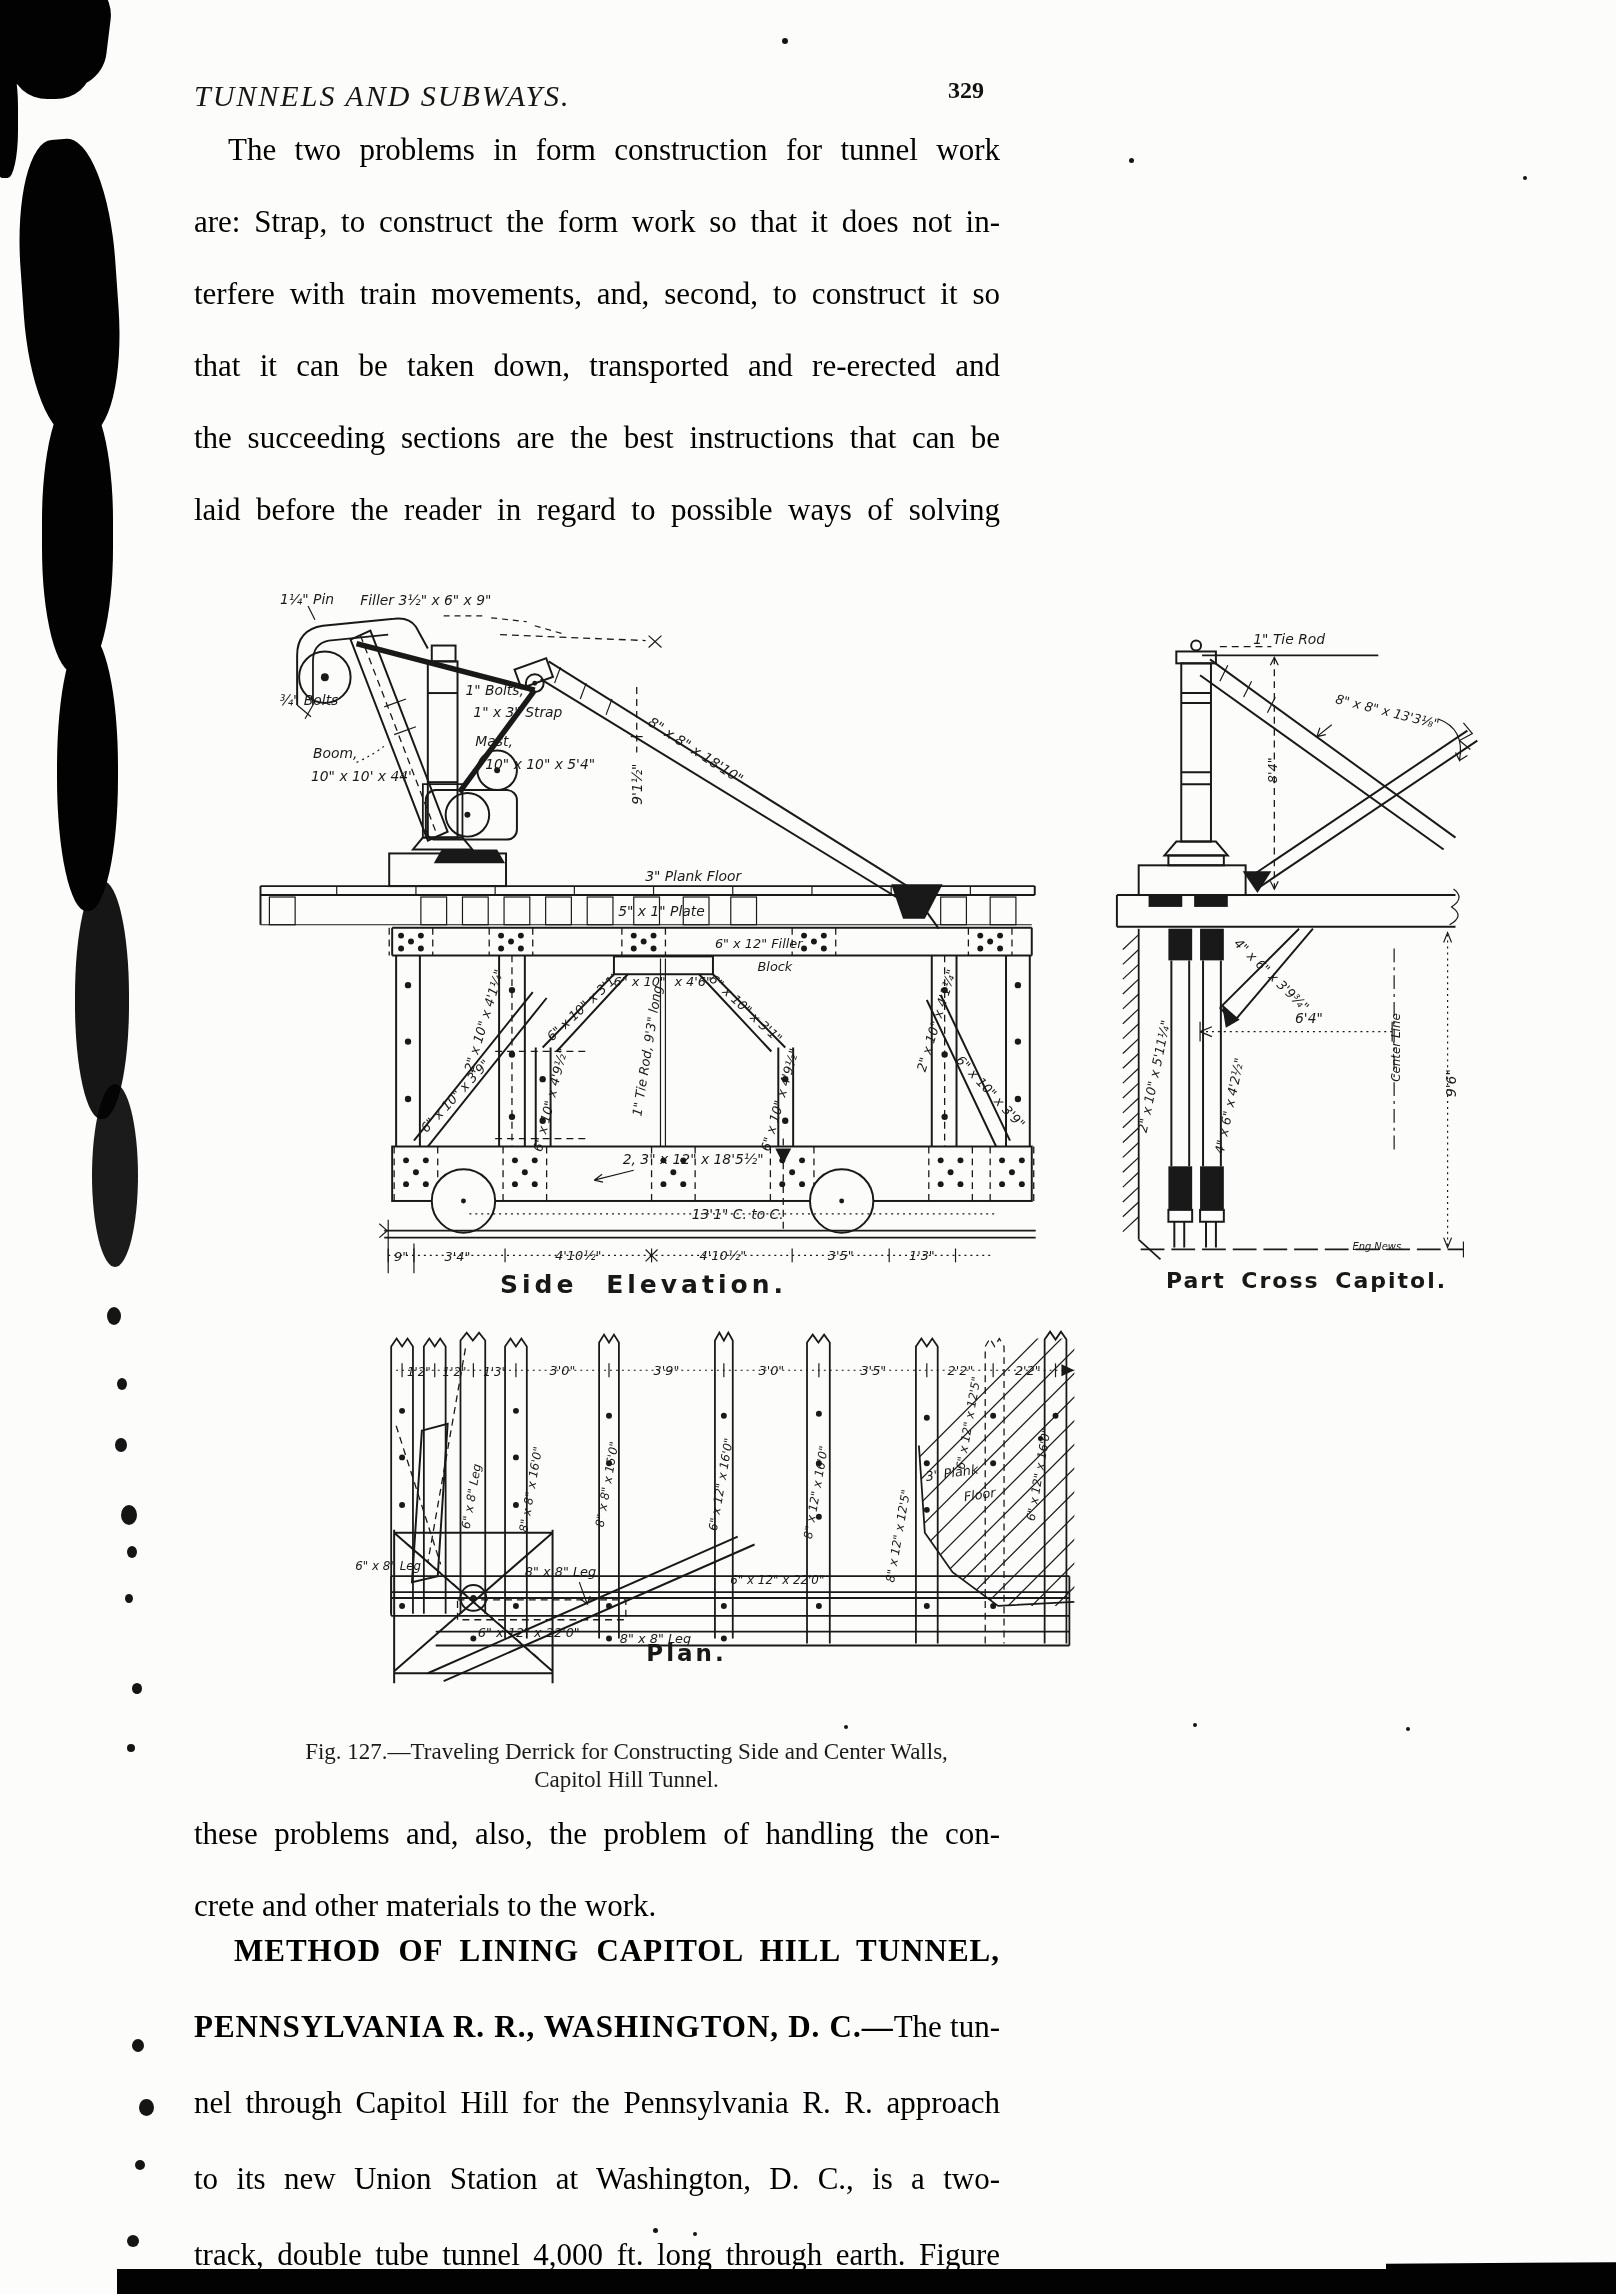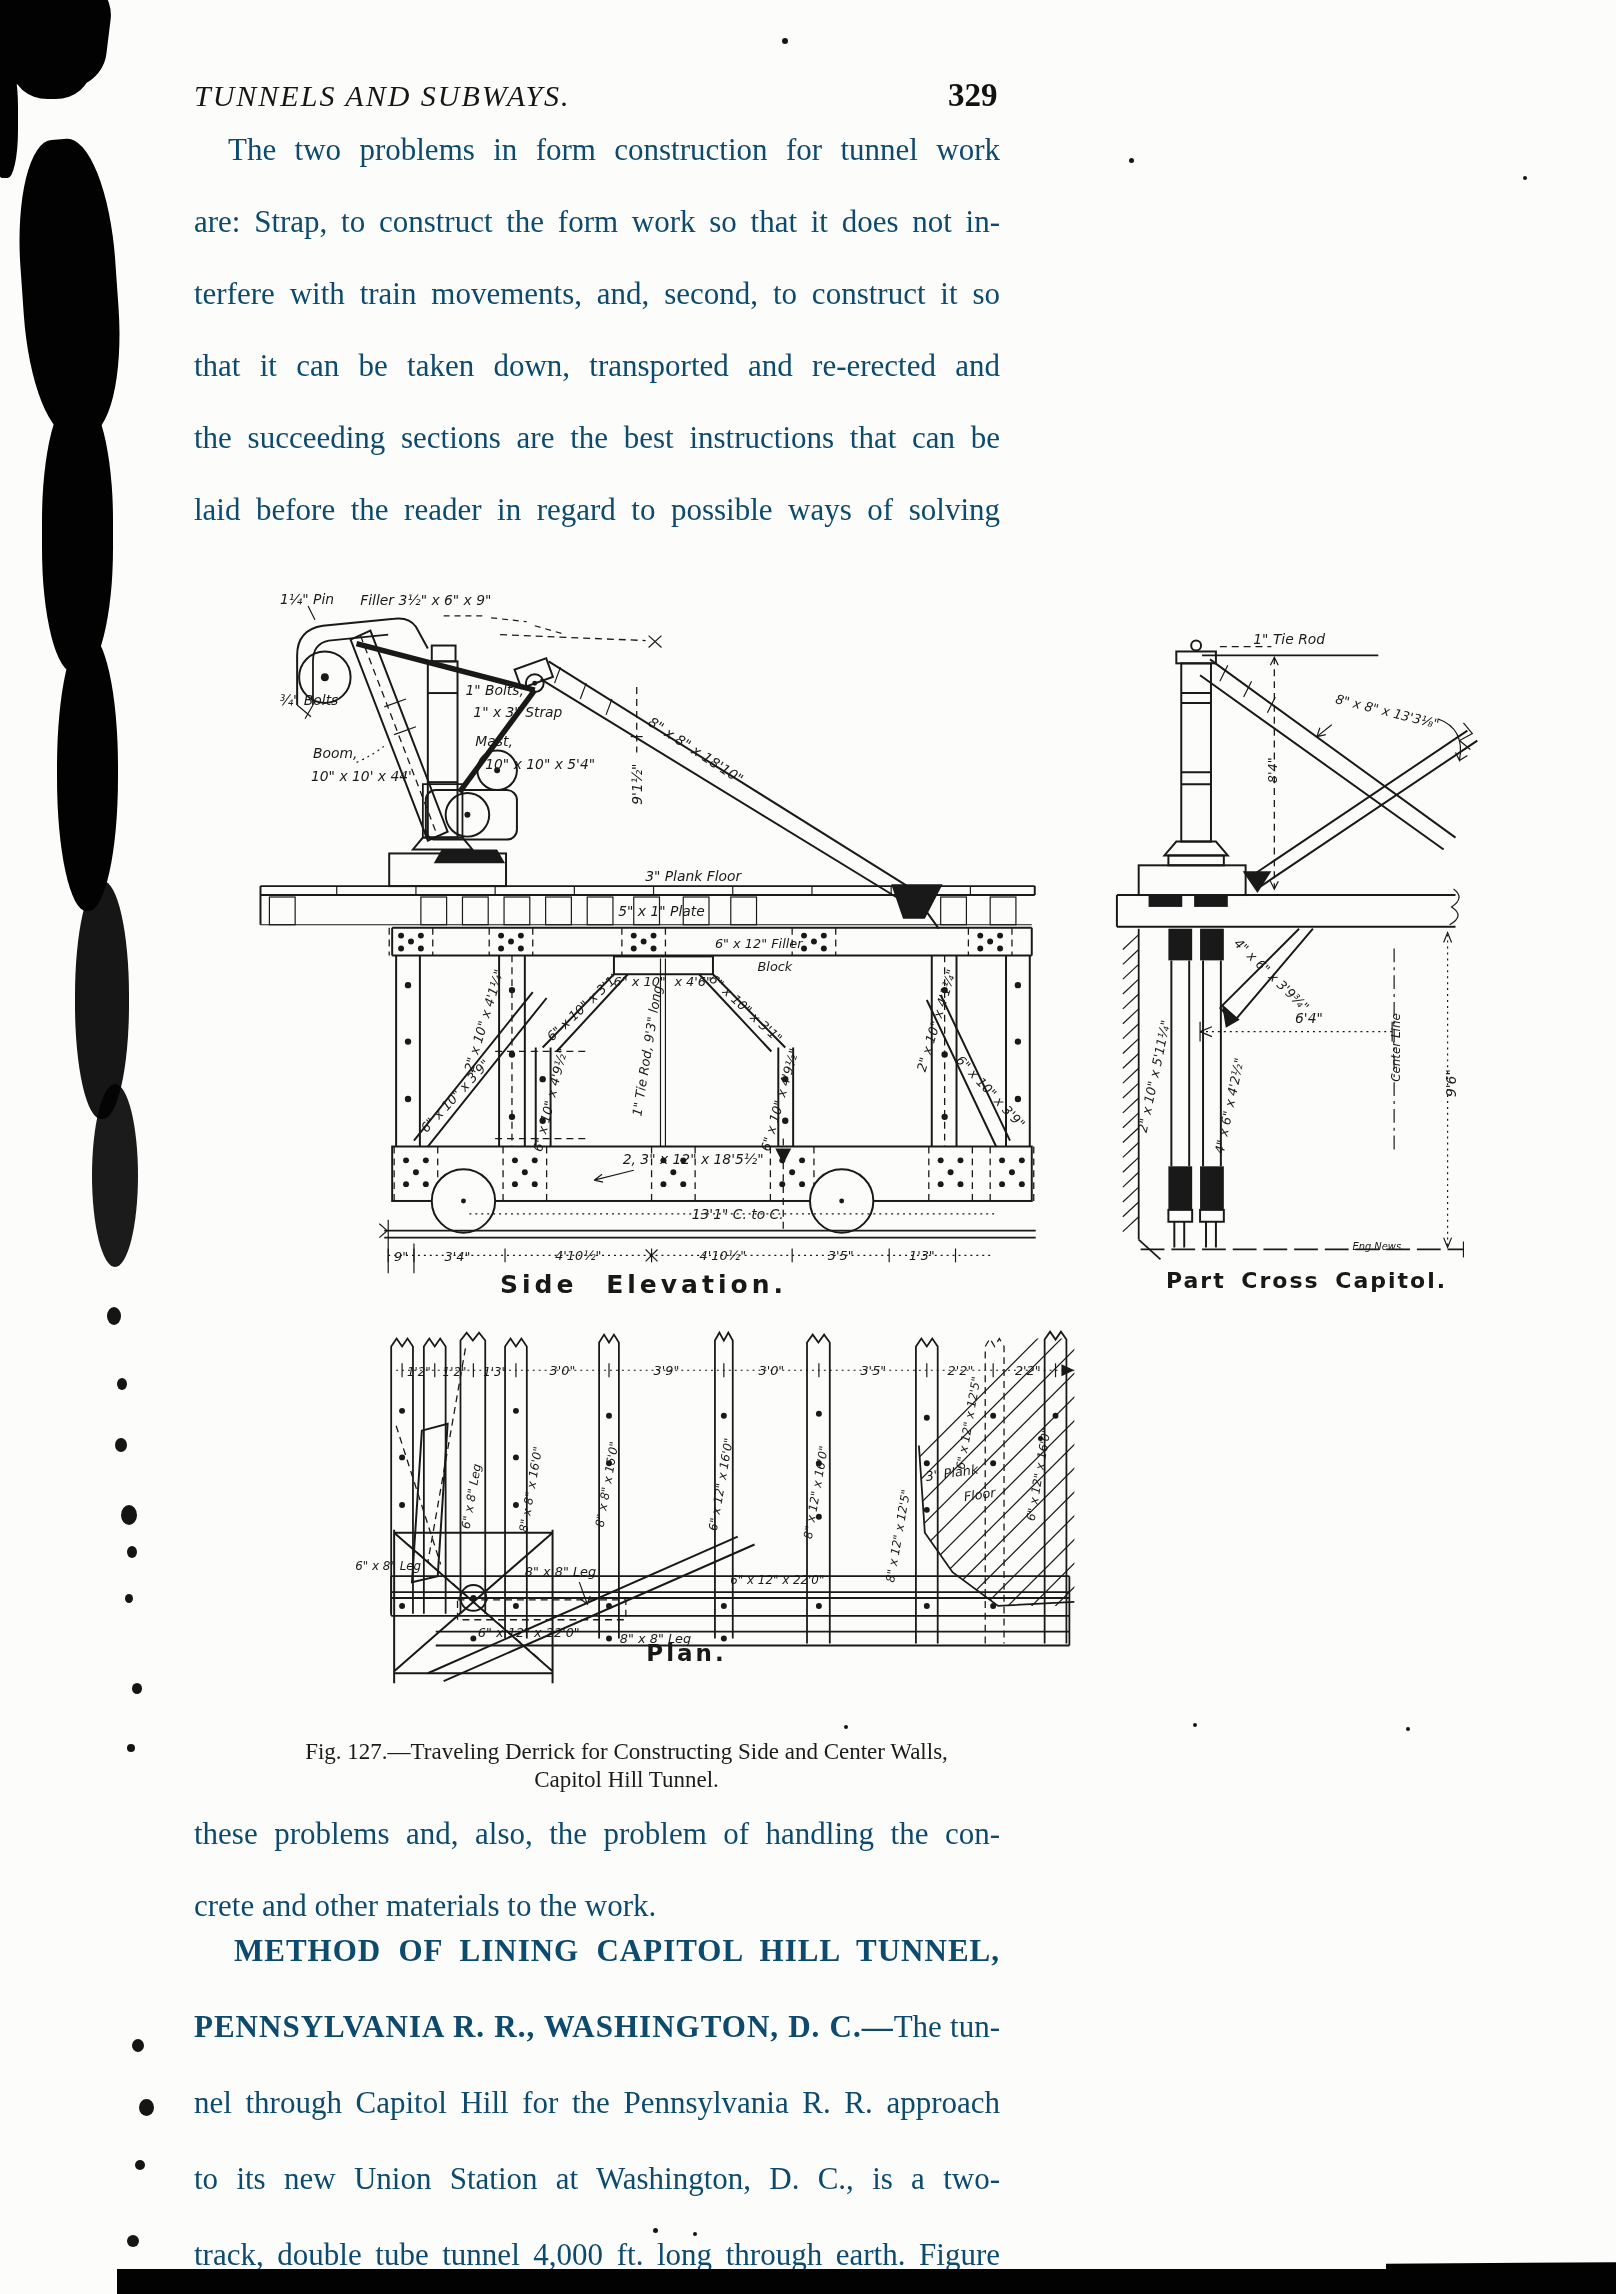--- a/index.html
+++ b/index.html
@@ -2,22 +2,22 @@
 <html><head>
 <meta charset="utf-8">
 <style>
   html,body{margin:0;padding:0;background:#777;}
   #page{position:relative;width:1617px;height:2295px;background:#fcfcfa;overflow:hidden;
         font-family:"Liberation Serif",serif;color:#1c1c1c;}
   
   .col{position:absolute;left:194px;width:806px;}
   #header-row{top:79px;}
   #page-header{display:block;text-align:left;font-style:italic;font-size:30px;letter-spacing:2px;color:#161616;}
-  #page-number{position:absolute;left:948px;top:77px;font-size:33px;font-weight:bold;color:#121212;}
-  .body-text{font-size:31px;line-height:36px;color:#0c4a6e;}
+  #page-number{position:absolute;left:948px;top:77px;font-size:24px;font-weight:bold;color:#121212;}
+  .body-text{font-size:31px;line-height:36px;color:#000000;}
   #para1{top:132px;}
   #para1 .bline:first-child{text-indent:34px;}
   #para2{top:1816px;}
   #section{top:1932px;line-height:38px;}
   #section .bline:first-child{text-indent:40px;}
   .bline{white-space:normal;}
   .jl{text-align:justify;}
   .jl::after{content:"";display:inline-block;width:100%;height:0;}
   .bld{font-weight:bold;letter-spacing:1px;}
   

